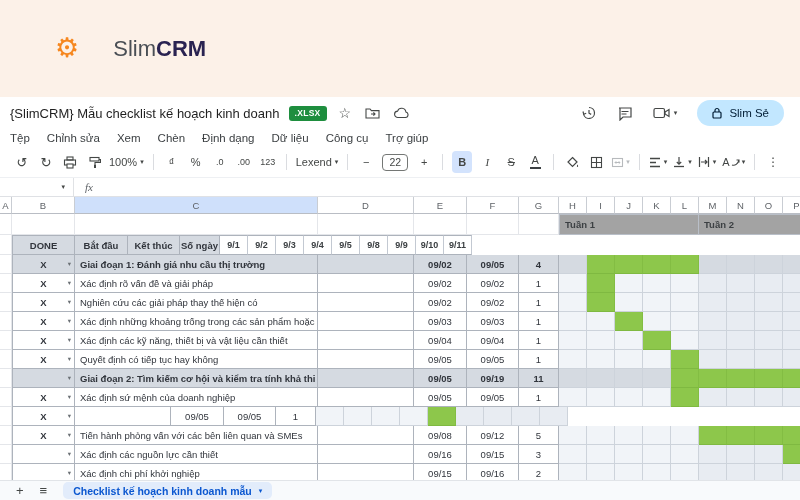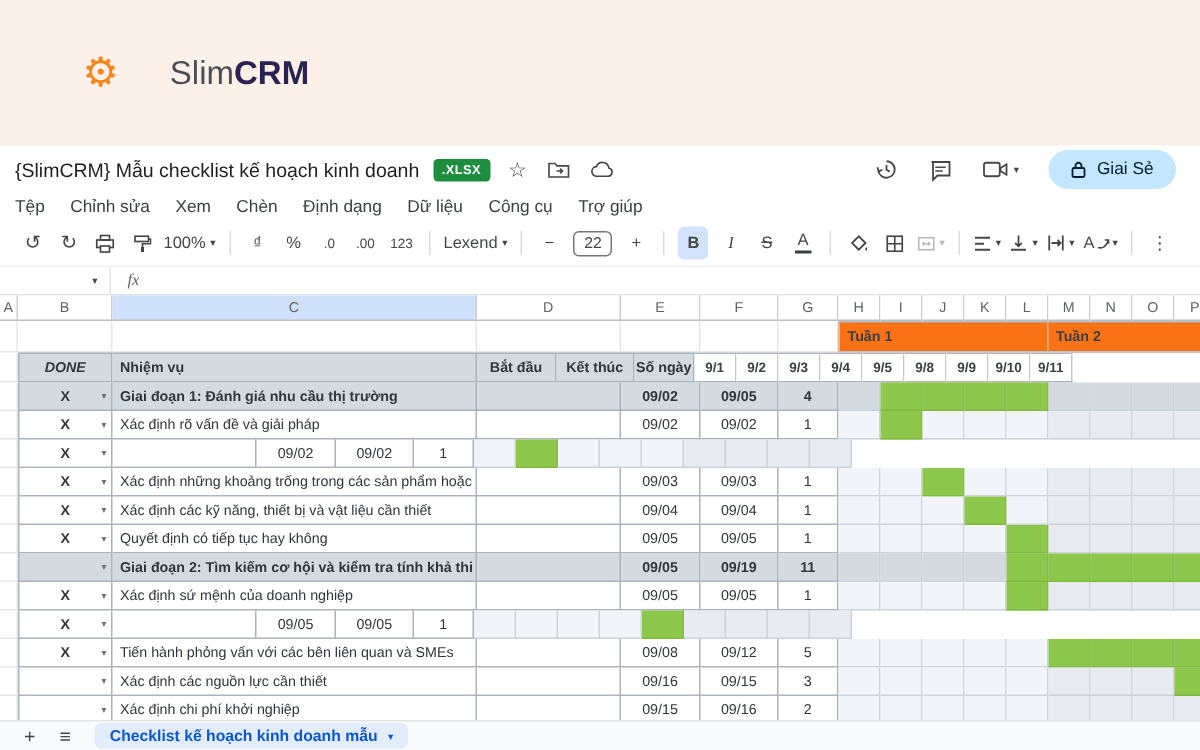--- a/index.html
+++ b/index.html
@@ -49,21 +49,21 @@
   .frow{display:flex;}
   .colcell{box-sizing:border-box;height:17px;border-right:1px solid #c9cdd3;border-bottom:1px solid #b9bdc4;background:#fff;
            font-size:9.5px;color:#5f6368;display:flex;align-items:center;justify-content:center;}
   .selcol{background:#cfe0fb;}
   .c{box-sizing:border-box;height:100%;border-right:1px solid #e4e6ea;border-bottom:1px solid #e4e6ea;display:flex;align-items:center;overflow:hidden;}
   .tc{border-right:1px solid #adb3bc;border-bottom:1px solid #adb3bc;font-size:9.5px;color:#31353c;white-space:nowrap;}
   .bl{border-left:1px solid #adb3bc;}
   .gc{border-right:1px solid #cdd3db;border-bottom:1px solid #cdd3db;}
   .wk1{background:#f1f4f8;} .wk2{background:#e8ecf2;}
   .green{background:#8dc74b !important;border-right-color:#83bd43;border-bottom-color:#7fb941;}
-  .weekcell{box-sizing:border-box;height:100%;background:#f97316;border:1px solid #b9bfc8;border-left:none;display:flex;align-items:center;
+  .weekcell{box-sizing:border-box;height:100%;background:#a3a3a3;border:1px solid #b9bfc8;border-left:none;display:flex;align-items:center;
             font-size:9.5px;font-weight:bold;color:#3c4043;padding-left:5px;overflow:hidden;}
   .wk-first{border-left:1px solid #b9bfc8;}
   .hd{background:#d5dae1;font-weight:bold;border-top:1px solid #adb3bc;}
   .datehdr{box-sizing:border-box;height:100%;background:#fff;border-right:1px solid #c3c9d2;border-bottom:1px solid #adb3bc;border-top:1px solid #adb3bc;
            display:flex;align-items:center;justify-content:center;font-size:9px;font-weight:bold;color:#3c4043;}
   .ctr{justify-content:center;} .lft{padding-left:5px;}
   .sec .tc{background:#d5dae1;font-weight:bold;}
   .sec .gc{background:#d5dae1;}
   .done-x{font-weight:bold;}
   .dd{position:absolute;right:3px;top:50%;transform:translateY(-50%);font-size:6.5px;color:#6b7075;}
@@ -121,21 +121,21 @@
           <rect x="1" y="1.5" width="10.5" height="9" rx="1.5" fill="none" stroke="#444746" stroke-width="1.2"></rect>
           <path d="M12 5l4-2.5v7L12 7z" fill="none" stroke="#444746" stroke-width="1.2"></path>
         </svg>
       <span class="dd-sm">▾</span>
     </span>
     <div class="share">
       <svg width="10" height="12" viewBox="0 0 10 12">
           <rect x="1" y="5" width="8" height="6" rx="1" fill="none" stroke="#001d35" stroke-width="1.2"></rect>
           <path d="M3 5V3.5a2 2 0 0 1 4 0V5" fill="none" stroke="#001d35" stroke-width="1.2"></path>
         </svg>
-      <span>Giai Sẻ</span>
+      <span>Slim Sẻ</span>
     </div>
   </div>
 </div>
 
 <div class="menubar" id="menubar">
     <span>Tệp</span>
     <span>Chỉnh sửa</span>
     <span>Xem</span>
     <span>Chèn</span>
     <span>Định dạng</span>
@@ -275,22 +275,21 @@
       <div class="c" style="width: 243px; box-sizing: border-box;"></div>
       <div class="c" style="width: 96px; box-sizing: border-box;"></div>
       <div class="c" style="width: 53px; box-sizing: border-box;"></div>
       <div class="c" style="width: 52px; box-sizing: border-box;"></div>
       <div class="c" style="width: 40px; box-sizing: border-box;"></div>
       <div class="weekcell wk-first" style="width: 140px; box-sizing: border-box;">Tuần 1</div>
       <div class="weekcell" style="width: 112px; box-sizing: border-box;">Tuần 2</div>
     </div>
   <div class="frow" id="headrow" style="height:20px;">
       <div class="c" style="width: 12px; box-sizing: border-box;"></div>
-      <div class="c tc hd ctr bl" style="width: 63px; box-sizing: border-box; font-style: italic;">DONE</div>
-      <div class="c tc hd lft" style="width: 243px; box-sizing: border-box;">Nhiệm vụ</div>
+      <div class="c tc hd ctr bl" style="width: 63px; box-sizing: border-box;">DONE</div>
       <div class="c tc hd ctr" style="width: 53px; box-sizing: border-box;">Bắt đầu</div>
       <div class="c tc hd ctr" style="width: 52px; box-sizing: border-box;">Kết thúc</div>
       <div class="c tc hd ctr" style="width: 40px; box-sizing: border-box;">Số ngày</div>
       <div class="datehdr" style="width: 28px; box-sizing: border-box;">9/1</div>
       <div class="datehdr" style="width: 28px; box-sizing: border-box;">9/2</div>
       <div class="datehdr" style="width: 28px; box-sizing: border-box;">9/3</div>
       <div class="datehdr" style="width: 28px; box-sizing: border-box;">9/4</div>
       <div class="datehdr" style="width: 28px; box-sizing: border-box;">9/5</div>
       <div class="datehdr" style="width: 28px; box-sizing: border-box;">9/8</div>
       <div class="datehdr" style="width: 28px; box-sizing: border-box;">9/9</div>
@@ -339,20 +338,21 @@
         <div class="c gc wk2" style="width: 28px; box-sizing: border-box;"></div>
         <div class="c gc wk2" style="width: 28px; box-sizing: border-box;"></div>
         <div class="c gc wk2" style="width: 28px; box-sizing: border-box;"></div>
       </div>
       <div class="frow" style="height: 19px;">
         <div class="c" style="width: 12px; box-sizing: border-box;"></div>
         <div class="c tc ctr donecell bl" style="width: 63px; box-sizing: border-box;">
           <span class="done-x">X</span>
           <span class="dd">▾</span>
         </div>
+        <div class="c tc lft" style="width: 243px; box-sizing: border-box;">Nghiên cứu các giải pháp thay thế hiện có</div>
         <div class="c tc lft" style="width: 96px; box-sizing: border-box;"></div>
         <div class="c tc ctr" style="width: 53px; box-sizing: border-box;">09/02</div>
         <div class="c tc ctr" style="width: 52px; box-sizing: border-box;">09/02</div>
         <div class="c tc ctr" style="width: 40px; box-sizing: border-box;">1</div>
         <div class="c gc wk1" style="width: 28px; box-sizing: border-box;"></div>
         <div class="c gc wk1 green" style="width: 28px; box-sizing: border-box;"></div>
         <div class="c gc wk1" style="width: 28px; box-sizing: border-box;"></div>
         <div class="c gc wk1" style="width: 28px; box-sizing: border-box;"></div>
         <div class="c gc wk1" style="width: 28px; box-sizing: border-box;"></div>
         <div class="c gc wk2" style="width: 28px; box-sizing: border-box;"></div>

